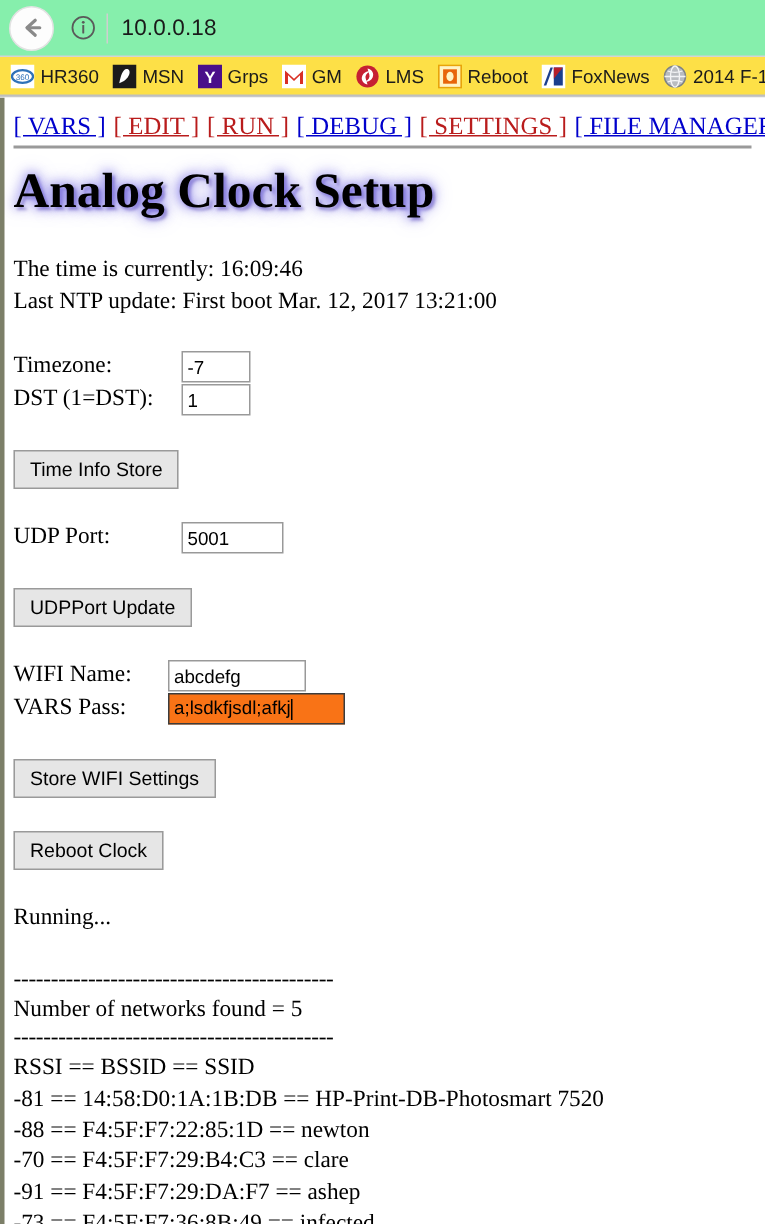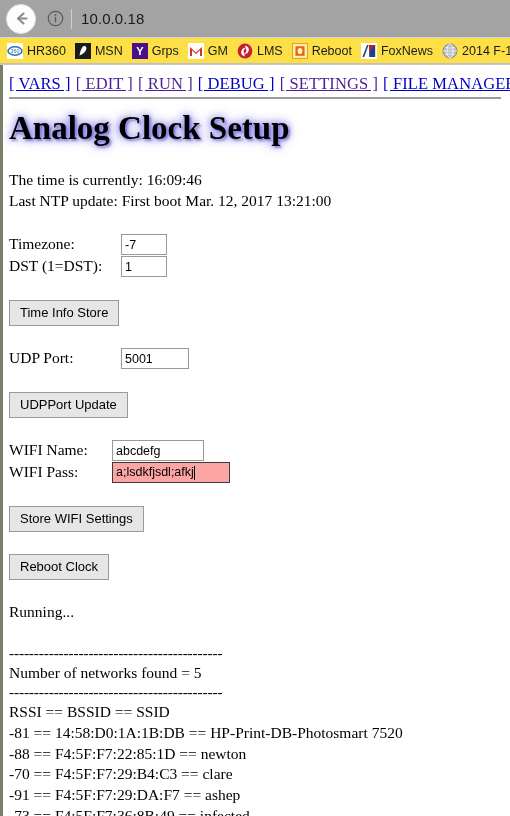--- a/index.html
+++ b/index.html
@@ -16,21 +16,21 @@
     width: 510px;
     background: #ffffff;
     border-bottom: 1px solid #c8c8c8;
   }
 
   #toolbar-row {
     height: 38px;
     display: flex;
     align-items: center;
     padding-left: 6px;
-    background: #a3a3a3;
+    background: #86efac;
     border-bottom: 1px solid #d4d4d4;
   }
 
   #back-button {
     width: 30px; height: 30px;
     border-radius: 50%;
     border: 1px solid #e2e2e2;
     display: flex; align-items: center; justify-content: center;
     margin-right: 4px;
     background: #fdfdfd;
@@ -114,21 +114,21 @@
   
   #nav-links {
     font-size: 16.5px;
     letter-spacing: 0.1px;
     white-space: nowrap;
     margin-bottom: 3px;
   }
   #nav-links a {
   }
   .lnk-unvisited { color: #0000cc; }
-  .lnk-visited   { color: #4c1d95; }
+  .lnk-visited   { color: #b91c1c; }
   .nav-gap { display: inline-block; width: 5px; }
 
   #nav-rule {
     width: 492px;
     height: 2px;
     background: #9a9a9a;
     margin: 4px 0 8px 0;
   }
 
   
@@ -215,21 +215,21 @@
     margin-left: 0px;
   }
   .input-textview {
     font-family: "Liberation Sans", sans-serif;
     font-size: 12.5px;
     color: #000;
     display: flex;
     align-items: center;
     height: 21px;
     border: 1px solid #999999;
-    background: #fca5a5;
+    background: #f97316;
     padding: 0 3px;
     white-space: nowrap;
   }
   .input-textview.focused { border: 1px solid #3c3c3c; }
 </style>
 </head>
 <body>
 
 <div id="browser-chrome">
 
@@ -399,21 +399,21 @@
 
     <div class="block-gap-lg"></div>
 
     
     <div class="form-grid">
       <div class="form-row">
         <span class="form-label" style="width:103px;">WIFI Name:</span>
         <input class="form-input" style="width: 92px;" type="text" value="abcdefg">
       </div>
       <div class="form-row">
-        <span class="form-label" style="width:103px;">WIFI Pass:</span>
+        <span class="form-label" style="width:103px;">VARS Pass:</span>
         <div class="input-textview focused" style="width:118px;">
             <span>a;lsdkfjsdl;afkj</span>
             <span class="caret"></span>
           </div>
       </div>
     </div>
 
     <div class="block-gap-lg"></div>
 
     <button class="ui-button">Store WIFI Settings</button>

